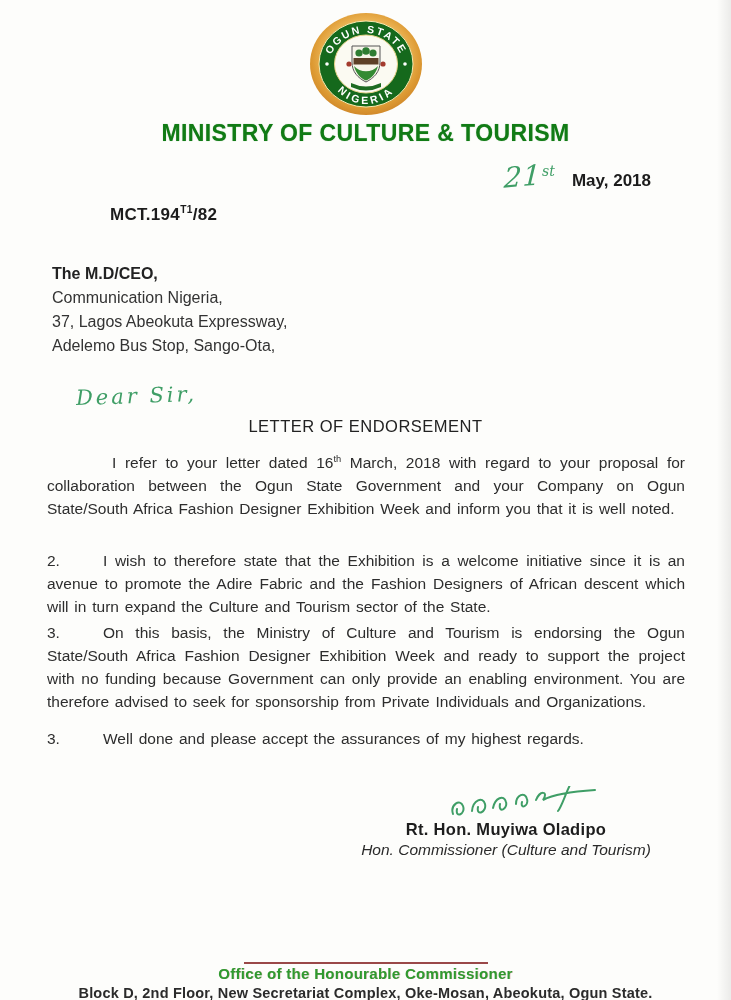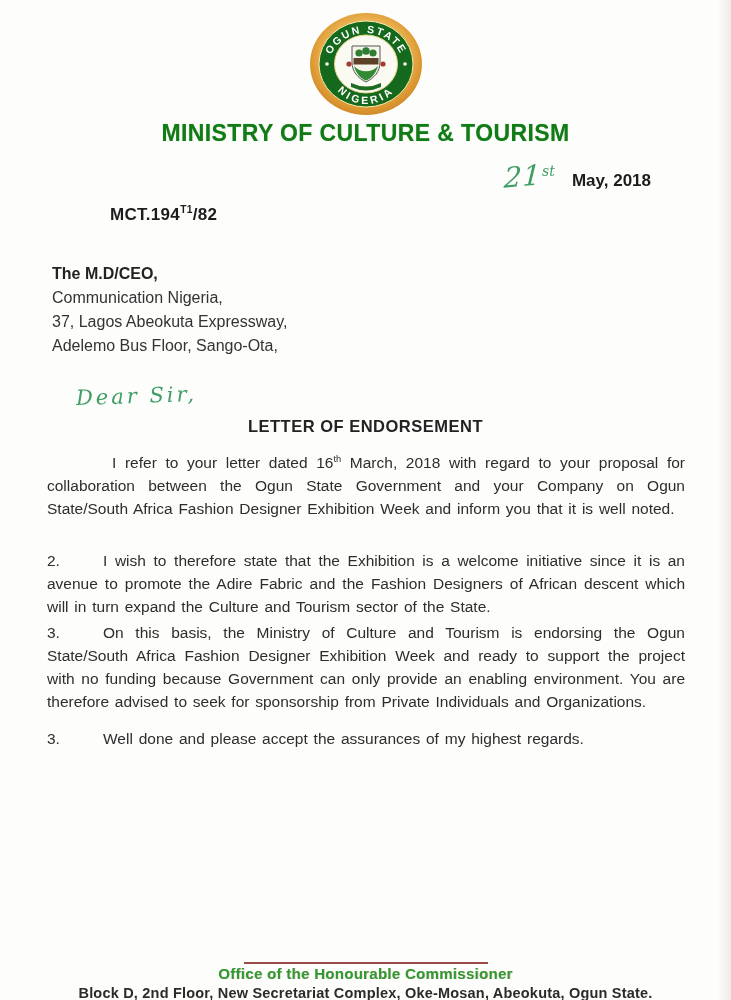--- a/index.html
+++ b/index.html
@@ -34,21 +34,21 @@
   .recipient{position:absolute;top:262px;left:52px;font-size:16px;line-height:24px;color:#333;}
   .recipient .b{font-weight:bold;color:#222;}
   
   .salutation{
     position:absolute;top:384px;left:76px;font-size:21px;letter-spacing:3px;
     display:inline-block;transform:rotate(-2deg);
   }
   
   .subject{
     position:absolute;top:417px;left:0;width:100%;text-align:center;
-    font-size:16.5px;font-weight:bold;letter-spacing:0.5px;color:#222;
+    font-size:16.5px;font-weight:normal;letter-spacing:0.5px;color:#222;
   }
   
   .para{
     position:absolute;left:47px;width:638px;margin:0;
     font-size:15.5px;line-height:23px;text-align:justify;color:#2d2d2d;
     word-spacing:1.5px;
   }
   .p1{top:448px;text-indent:65px;}
   .p2{top:549px;}
   .p3{top:621px;}
@@ -116,35 +116,42 @@
   </div>
 
   <div class="ref">
     <span>MCT.194</span><sup>T1</sup><span>/82</span>
   </div>
 
   <div class="recipient">
     <div class="b">The M.D/CEO,</div>
     <div>Communication Nigeria,</div>
     <div>37, Lagos Abeokuta Expressway,</div>
-    <div>Adelemo Bus Floor, Sango-Ota,</div>
+    <div>Adelemo Bus Stop, Sango-Ota,</div>
   </div>
 
   <div class="salutation ink">Dear Sir,</div>
 
   <div class="subject">LETTER OF ENDORSEMENT</div>
 
   <p class="para p1"><span>I refer to your letter dated 16</span><sup class="body-sup">th</sup><span> March, 2018 with regard to your proposal for collaboration between the Ogun State Government and your Company on Ogun State/South Africa Fashion Designer Exhibition Week and inform you that it is well noted.</span></p>
 
   <p class="para p2"><span class="pnum">2.</span><span>I wish to therefore state that the Exhibition is a welcome initiative since it is an avenue to promote the Adire Fabric and the Fashion Designers of African descent which will in turn expand the Culture and Tourism sector of the State.</span></p>
 
   <p class="para p3"><span class="pnum">3.</span><span>On this basis, the Ministry of Culture and Tourism is endorsing the Ogun State/South Africa Fashion Designer Exhibition Week and ready to support the project with no funding because Government can only provide an enabling environment. You are therefore advised to seek for sponsorship from Private Individuals and Organizations.</span></p>
 
   <p class="para p4"><span class="pnum">3.</span><span>Well done and please accept the assurances of my highest regards.</span></p>
 
+  <div class="sig-block">
+    <svg class="scribble" width="185" height="38" viewBox="0 0 185 38">
+      <path d="M8,28 c-3,-9 7,-16 10,-8 c3,8 -8,13 -6,3 m15,2 c1,-11 11,-15 13,-7 c2,8 -9,13 -7,3 m15,1 c2,-10 11,-14 13,-6 c2,7 -8,12 -6,2 m16,0 c0,-9 9,-13 11,-5 c2,7 -7,11 -5,3 m14,-2 c4,-10 13,-9 7,0 c13,-7 36,-9 52,-10 m-24,-7 c-5,9 -9,23 -13,28" fill="none" stroke="#3f9e66" stroke-width="2" stroke-linecap="round"></path>
+    </svg>
+    <div class="sig-name">Rt. Hon. Muyiwa Oladipo</div>
+    <div class="sig-title">Hon. Commissioner (Culture and Tourism)</div>
+  </div>
 
   <div class="footer">
     <div class="footer-rule"></div>
     <div class="footer-office">Office of the Honourable Commissioner</div>
     <div class="footer-address">Block D, 2nd Floor, New Secretariat Complex, Oke-Mosan, Abeokuta, Ogun State.</div>
     <div class="footer-tel">Tel: 07035430855</div>
   </div>
 
 </div>
 

